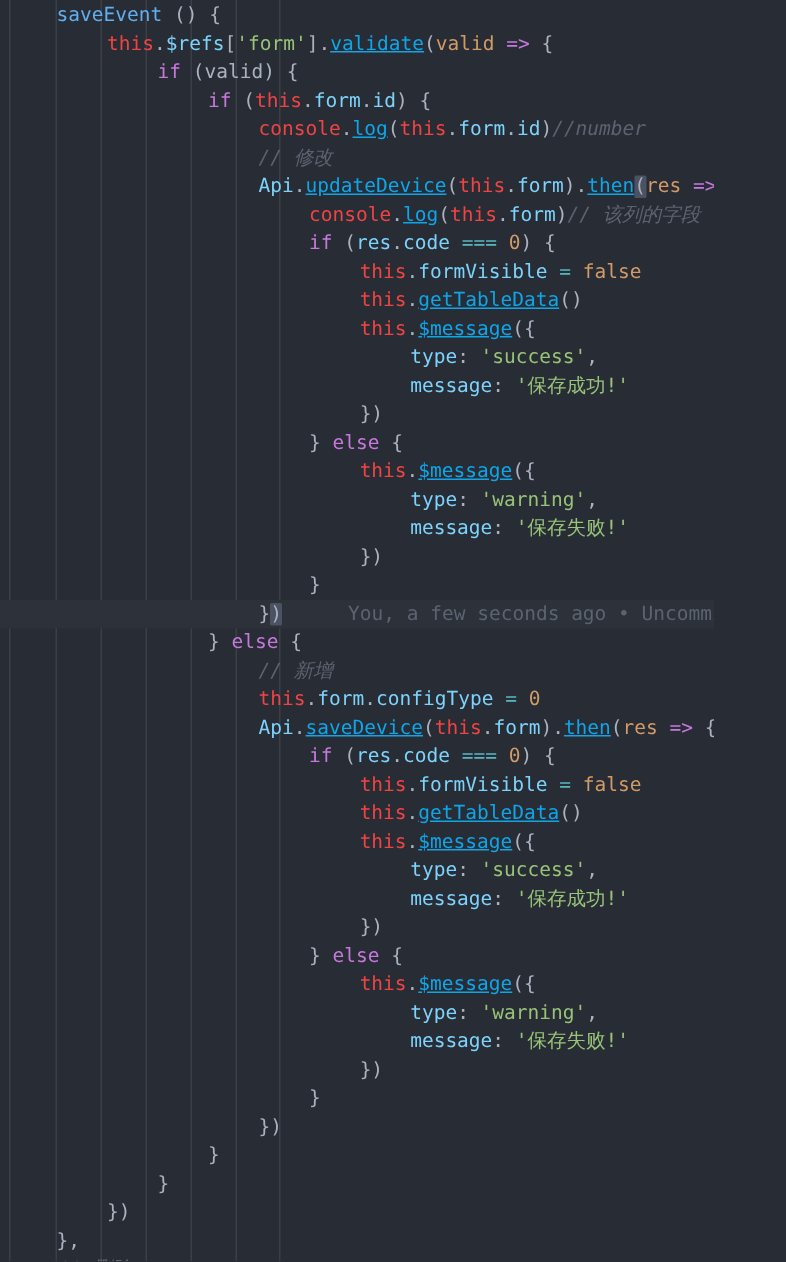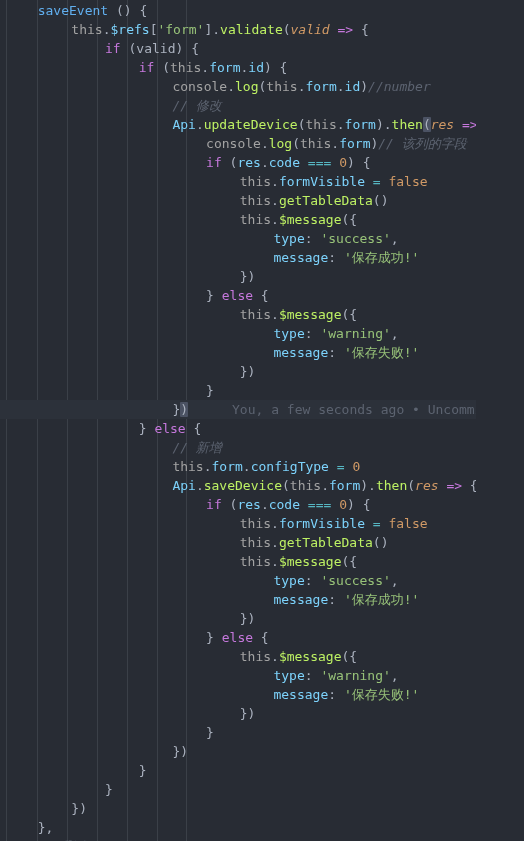--- a/index.html
+++ b/index.html
@@ -34,29 +34,29 @@
   .ln{
     position:relative;
     height:19px; line-height:19px;
     padding-left:4px;
     white-space:pre;
   }
   .ln.current{ background:#2c313a; }
   
   .fn      { color:#61afef; }
   .kw      { color:#c678dd; }
-  .var     { color:#a3a3a3;margin-top:14px; }
+  .var     { color:#ef4444;margin-top:14px; }
   .prop    { color:#7dd3fc; }
   .str     { color:#98c379; }
   .num     { color:#d19a66; }
-  .meth    { color:#bef264; }
+  .meth    { color:#0ea5e9;text-decoration:underline; }
   .punc    { color:#abb2bf; }
   .op      { color:#56b6c2; }
   .cmt     { color:#5c6370; font-style:italic; }
-  .param   { color:#d19a66; font-style:italic; }
+  .param   { color:#d19a66; }
   .bmatch  { background:#4b5263; border-radius:1px; }
   
   .blame{
     color:#5c6370;
     font-style:normal;
   }
   
   #watermark{
     position:absolute;
     right:6px;

